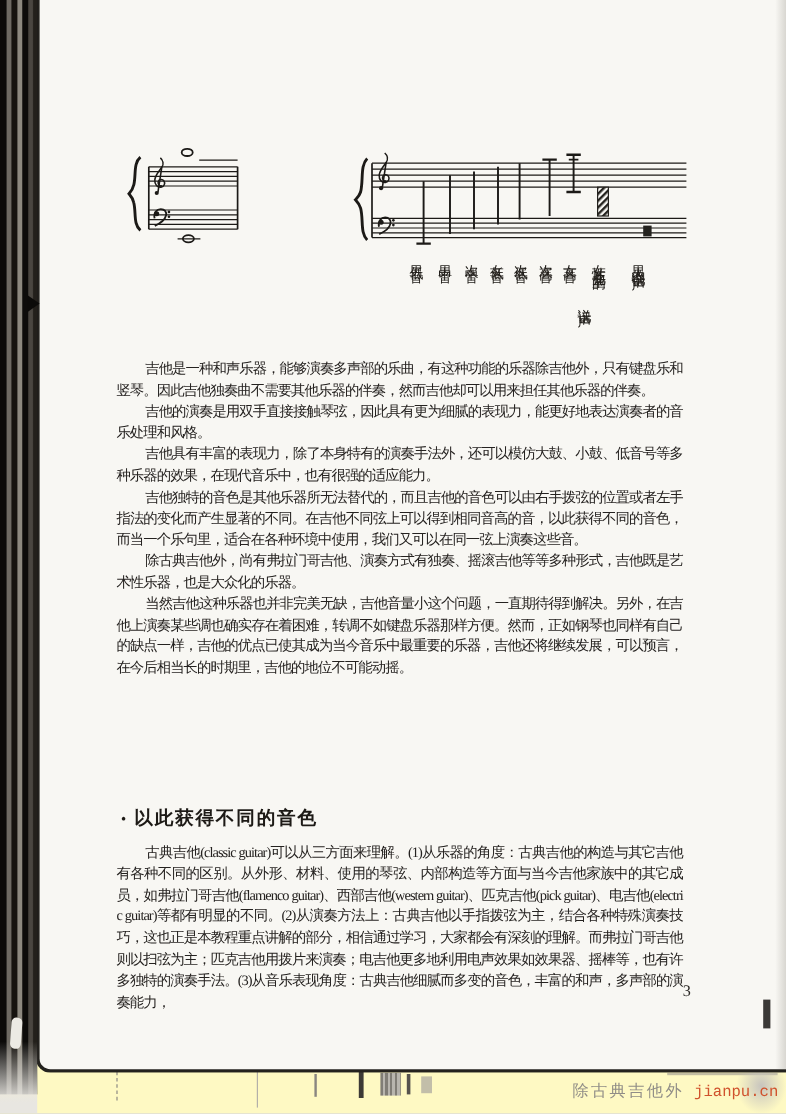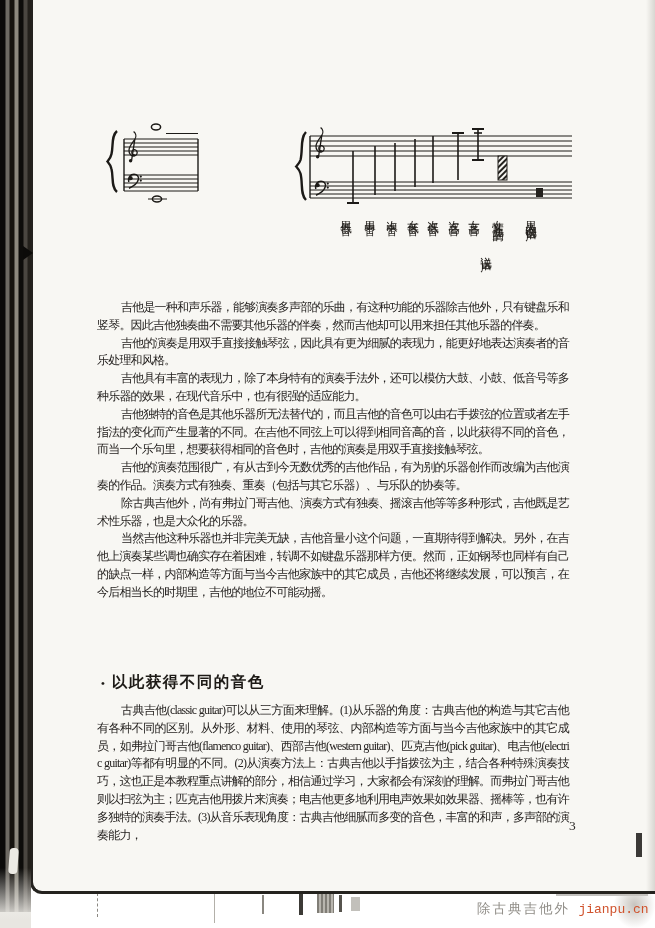--- a/index.html
+++ b/index.html
@@ -1,18 +1,18 @@
 <!DOCTYPE html>
 <html><head>
 <meta charset="utf-8">
 <style>
   html,body{margin:0;padding:0;background:#d8d6d1;}
   #root{
     position:relative;width:655px;height:928px;overflow:hidden;
-    background:#ffffff;
+    background:#fef9c3;
     font-family:"Liberation Serif","DejaVu Serif",serif;
     color:#221f1c;
   }
   
   .page{
     position:absolute;left:30px;top:0;width:623px;height:891px;
     background:#f8f7f3;
     border-left:3px solid #24221e;
     border-bottom:3px solid #24221e;
     border-bottom-left-radius:12px;
@@ -212,24 +212,23 @@
   <div class="vlabel" style="left:447px;top:211px">次高音</div>
   <div class="vlabel" style="left:467px;top:211px">女高音</div>
   <div class="vlabel" style="left:491px;top:211px">女性与儿童的</div>
   <div class="vlabel" style="left:479px;top:248px">说话声</div>
   <div class="vlabel" style="left:524px;top:211px">男人的说话声</div>
 
   <div class="text-block" id="block1">
     <p>吉他是一种和声乐器，能够演奏多声部的乐曲，有这种功能的乐器除吉他外，只有键盘乐和竖琴。因此吉他独奏曲不需要其他乐器的伴奏，然而吉他却可以用来担任其他乐器的伴奏。</p>
     <p>吉他的演奏是用双手直接接触琴弦，因此具有更为细腻的表现力，能更好地表达演奏者的音乐处理和风格。</p>
     <p>吉他具有丰富的表现力，除了本身特有的演奏手法外，还可以模仿大鼓、小鼓、低音号等多种乐器的效果，在现代音乐中，也有很强的适应能力。</p>
-    <p>吉他独特的音色是其他乐器所无法替代的，而且吉他的音色可以由右手拨弦的位置或者左手指法的变化而产生显著的不同。在吉他不同弦上可以得到相同音高的音，以此获得不同的音色，而当一个乐句里，想要获得相同的音色时，吉他的演奏是用双手直接接触琴弦。</p>
-    <p>吉他的演奏范围很广，有从古到今无数优秀的吉他作品，有为别的乐器创作而改编为吉他演奏的作品。演奏方式有独奏、重奏（包括与其它乐器）、与乐队的协奏等。</p>
+    <p>吉他独特的音色是其他乐器所无法替代的，而且吉他的音色可以由右手拨弦的位置或者左手指法的变化而产生显著的不同。在吉他不同弦上可以得到相同音高的音，以此获得不同的音色，而当一个乐句里，适合在各种环境中使用，我们又可以在同一弦上演奏这些音。</p>
     <p>除古典吉他外，尚有弗拉门哥吉他、演奏方式有独奏、摇滚吉他等等多种形式，吉他既是艺术性乐器，也是大众化的乐器。</p>
-    <p>当然吉他这种乐器也并非完美无缺，吉他音量小这个问题，一直期待得到解决。另外，在吉他上演奏某些调也确实存在着困难，转调不如键盘乐器那样方便。然而，正如钢琴也同样有自己的缺点一样，内部构造等方面与当今吉他家族中的其它成员，吉他还将继续发展，可以预言，在今后相当长的时期里，吉他的地位不可能动摇。</p>
+    <p>当然吉他这种乐器也并非完美无缺，吉他音量小这个问题，一直期待得到解决。另外，在吉他上演奏某些调也确实存在着困难，转调不如键盘乐器那样方便。然而，正如钢琴也同样有自己的缺点一样，吉他的优点已使其成为当今音乐中最重要的乐器，吉他还将继续发展，可以预言，在今后相当长的时期里，吉他的地位不可能动摇。</p>
   </div>
 
   <h2 class="heading">
     <span class="bullet">•</span>
     <span>以此获得不同的音色</span>
   </h2>
 
   <div class="text-block" id="block2">
     <p>古典吉他(classic guitar)可以从三方面来理解。(1)从乐器的角度：古典吉他的构造与其它吉他有各种不同的区别。从外形、材料、使用的琴弦、内部构造等方面与当今吉他家族中的其它成员，如弗拉门哥吉他(flamenco guitar)、西部吉他(western guitar)、匹克吉他(pick guitar)、电吉他(electric guitar)等都有明显的不同。(2)从演奏方法上：古典吉他以手指拨弦为主，结合各种特殊演奏技巧，这也正是本教程重点讲解的部分，相信通过学习，大家都会有深刻的理解。而弗拉门哥吉他则以扫弦为主；匹克吉他用拨片来演奏；电吉他更多地利用电声效果如效果器、摇棒等，也有许多独特的演奏手法。(3)从音乐表现角度：古典吉他细腻而多变的音色，丰富的和声，多声部的演奏能力，</p>
   </div>

